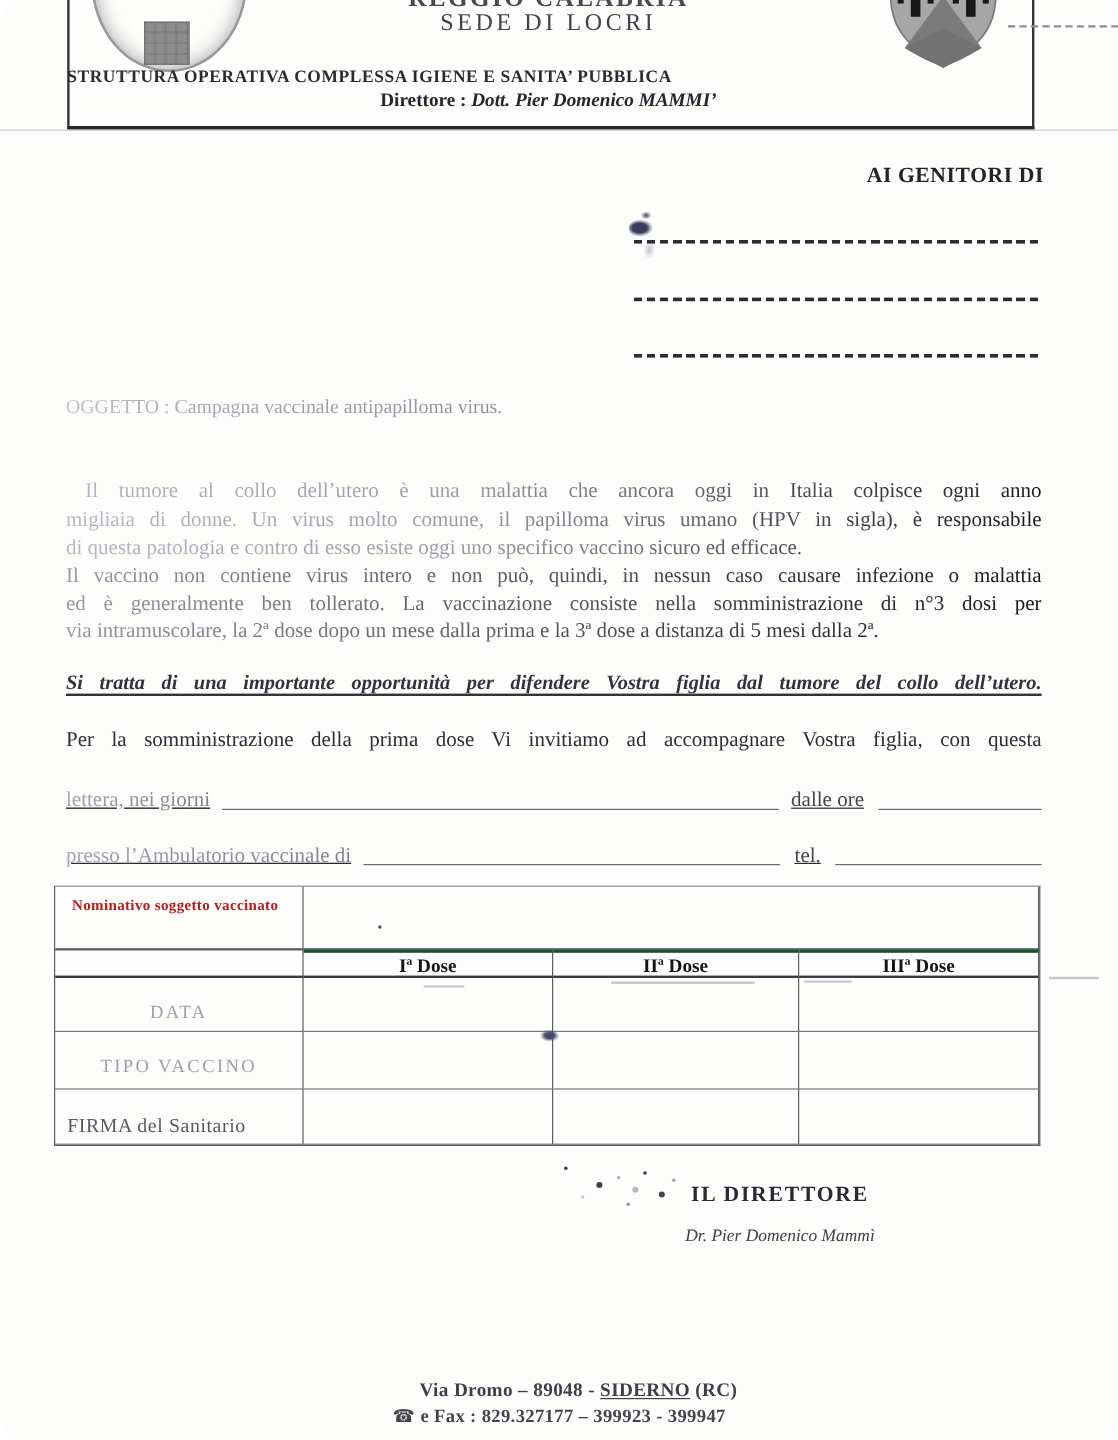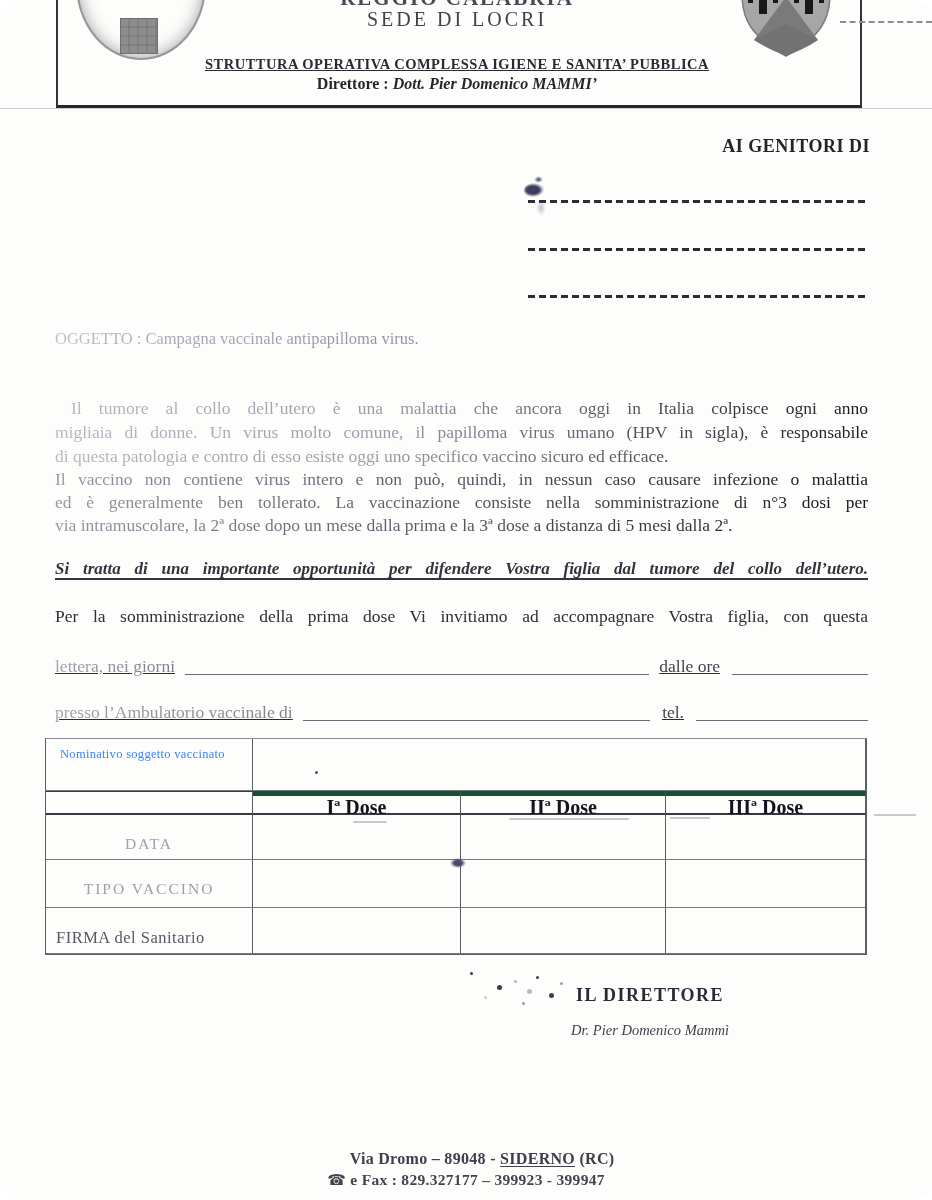--- a/index.html
+++ b/index.html
@@ -15,22 +15,22 @@
     position:absolute;left:56px;top:-20px;width:802px;height:125px;
     border-left:2px solid #33333c;border-right:2px solid #33333c;border-bottom:3px solid #26262e;
     background:transparent;
   }
   .underbox-line{position:absolute;left:0;top:108px;width:932px;height:1px;background:#c2c2c8;opacity:.8;}
   .tr-dash{position:absolute;left:840px;top:21px;width:92px;height:0;border-top:2px dashed #8c8c96;}
   .h-region1{position:absolute;left:56px;top:-14px;width:802px;text-align:center;
     font-size:21px;font-weight:bold;letter-spacing:2px;color:#4a4a56;}
   .h-region2{position:absolute;left:56px;top:8px;width:802px;text-align:center;
     font-size:20px;letter-spacing:3px;color:#42424e;}
-  .h-dept{position:absolute;left:56px;top:56px;width:802px;text-align:center;
-    font-size:14.5px;font-weight:bold;letter-spacing:.5px;color:#2a2a32;text-decoration:underline;}
+  .h-dept{position:absolute;left:56px;top:56px;width:802px;
+    font-size:14.5px;font-weight:bold;letter-spacing:.5px;color:#2a2a32;}
   .h-dir{position:absolute;left:56px;top:75px;width:802px;text-align:center;
     font-size:16px;font-weight:bold;color:#26262e;}
   .h-dir .it{font-style:italic;}
   
   .seal{position:absolute;left:76px;top:-92px;width:130px;height:152px;border-radius:50%;
     background:conic-gradient(from 10deg,#c7c7c7 0 35deg,#aeaeae 35deg 80deg,#cicici 0,#cdcdcd 80deg 120deg,#b4b4b4 120deg 170deg,#c2c2c2 170deg 215deg,#a9a9a9 215deg 265deg,#c9c9c9 265deg 310deg,#b1b1b1 310deg 360deg);
     box-shadow:inset 0 0 0 2px #9a9a9a, inset 0 0 18px #8f8f8f;filter:contrast(.92);}
   .seal-build{position:absolute;left:44px;top:110px;width:36px;height:34px;background:#8e8e8e;
     border:1px solid #6f6f6f;
     background-image:repeating-linear-gradient(90deg,transparent 0 7px,#70707066 7px 9px),repeating-linear-gradient(0deg,transparent 0 7px,#70707066 7px 9px);}
@@ -63,23 +63,23 @@
   .faded-label{background:linear-gradient(90deg,#a2a2b0 0%,#7e7e8c 100%);
     -webkit-background-clip:text;background-clip:text;-webkit-text-fill-color:transparent;color:#8e8e9c;}
   .mid-label{color:#44444e;}
   
   .vax-table{position:absolute;left:45px;top:738px;width:820px;height:215px;
     display:grid;grid-template-columns:207px 208px 205px 200px;grid-template-rows:52px 24px 45px 48px 46px;
     border:1.5px solid #5c5c66;border-top-color:#8a8a94;}
   .vax-table > div{border-right:1px solid #5c5c66;border-bottom:1px solid #77777f;position:relative;}
   .vax-table > div:nth-child(4n+1){}
   .cell-span3{grid-column:2 / 5;}
-  .name-cell{font-size:12.5px;color:#3b82f6;padding:8px 0 0 14px;letter-spacing:.3px;}
-  .dose-cell{font-size:20px;font-weight:bold;color:#14141c;text-align:center;line-height:23px;
-    border-top:5px solid #14532d;border-bottom:2px solid #3a3a44 !important;}
+  .name-cell{font-size:12.5px;color:#b91c1c;padding:8px 0 0 14px;letter-spacing:.3px;font-weight:bold;}
+  .dose-cell{font-size:16px;font-weight:bold;color:#14141c;text-align:center;line-height:23px;
+    border-top:3px solid #14532d;border-bottom:2px solid #3a3a44 !important;}
   .empty-dose{border-top:1px solid #3a3a44;border-bottom:2px solid #3a3a44 !important;}
   .rowlab{font-size:15.5px;letter-spacing:2px;padding-top:20px;text-align:center;}
   .lab-faded{color:#9aa0ae;}
   .lab-dark{color:#585864;text-align:left;padding-left:10px;letter-spacing:.5px;font-size:16.5px;}
   
   .sig-role{position:absolute;left:520px;top:985px;width:260px;text-align:center;
     font-size:18px;font-weight:bold;letter-spacing:1.5px;color:#2a2a36;}
   .sig-name{position:absolute;left:520px;top:1022px;width:260px;text-align:center;
     font-size:14.5px;font-style:italic;color:#3e3e4a;}
   

